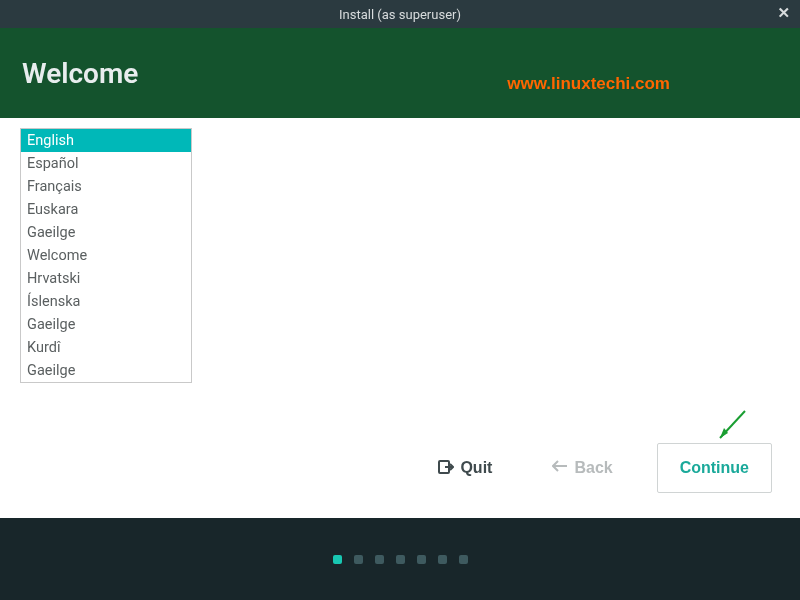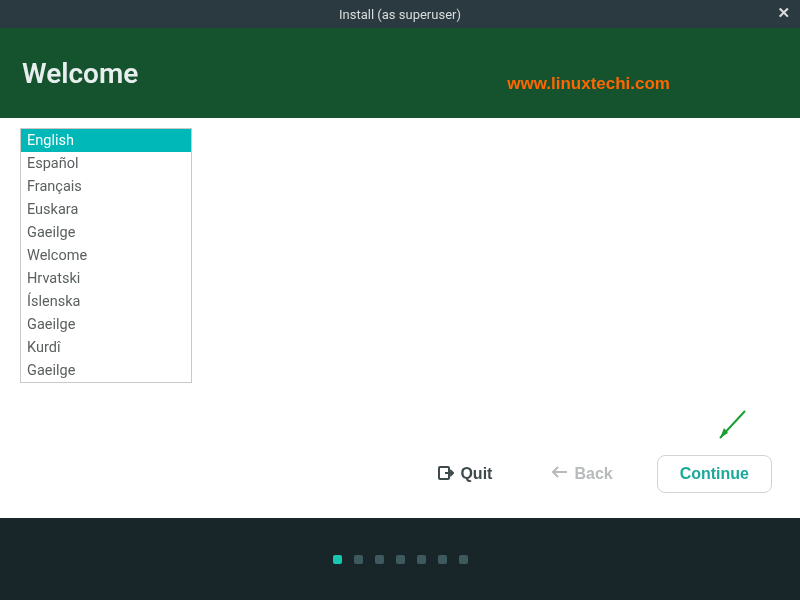--- a/index.html
+++ b/index.html
@@ -90,22 +90,22 @@
       cursor: pointer;
       padding: 9px 16px;
       background: transparent;
       border: none;
     }
     .btn-quit { color: #3f4a4d; }
     .btn-back { color: #b7bbbc; cursor: default; }
     .btn-continue {
       color: #1aa99a;
       border: 1px solid #d0d4d4;
-      border-radius: 8px;
-      padding: 9px 22px;
+      border-radius: 2px;
+      padding: 15px 22px;
     }
     .arrow-annotation {
       position: absolute;
       right: 50px;
       bottom: 68px;
       color: #1a9e32;
       pointer-events: none;
     }
     .footer {
       background: #18262a;

